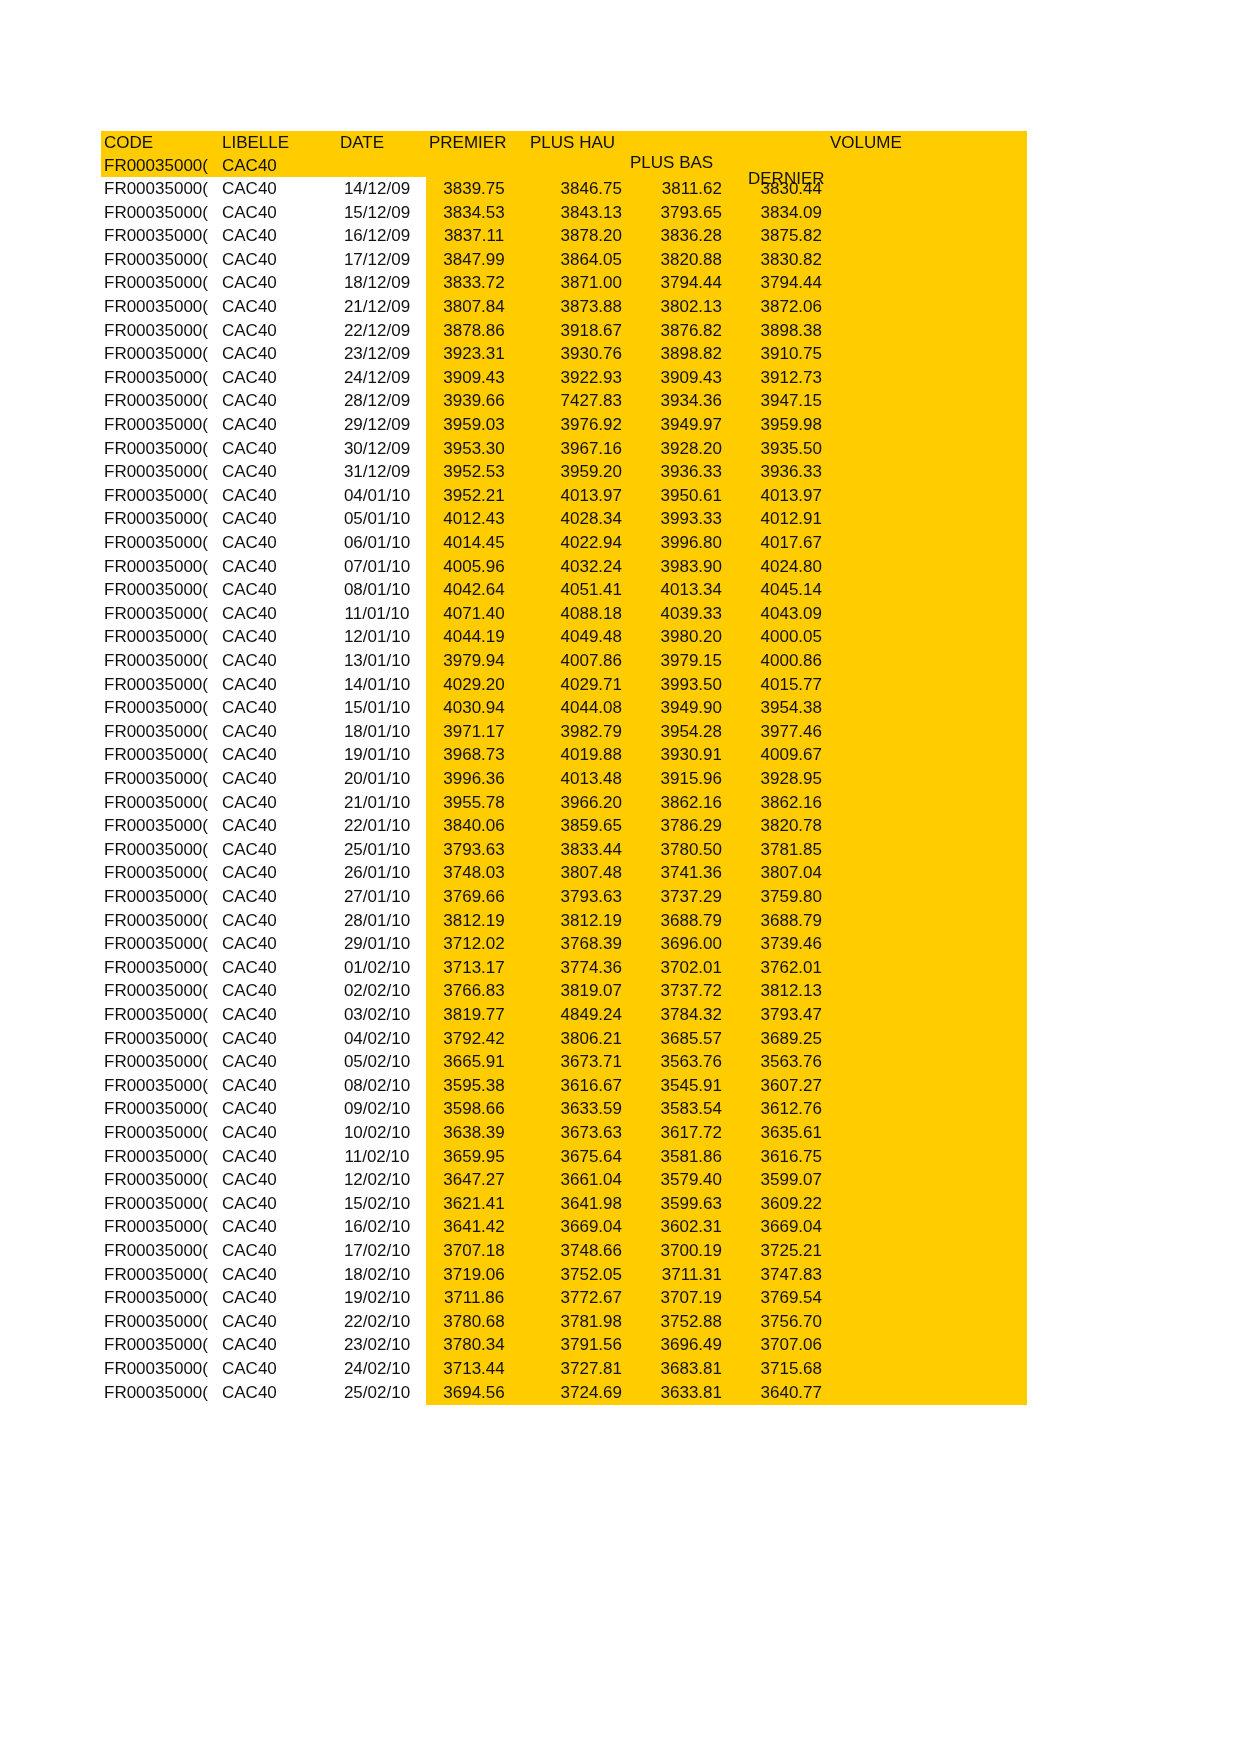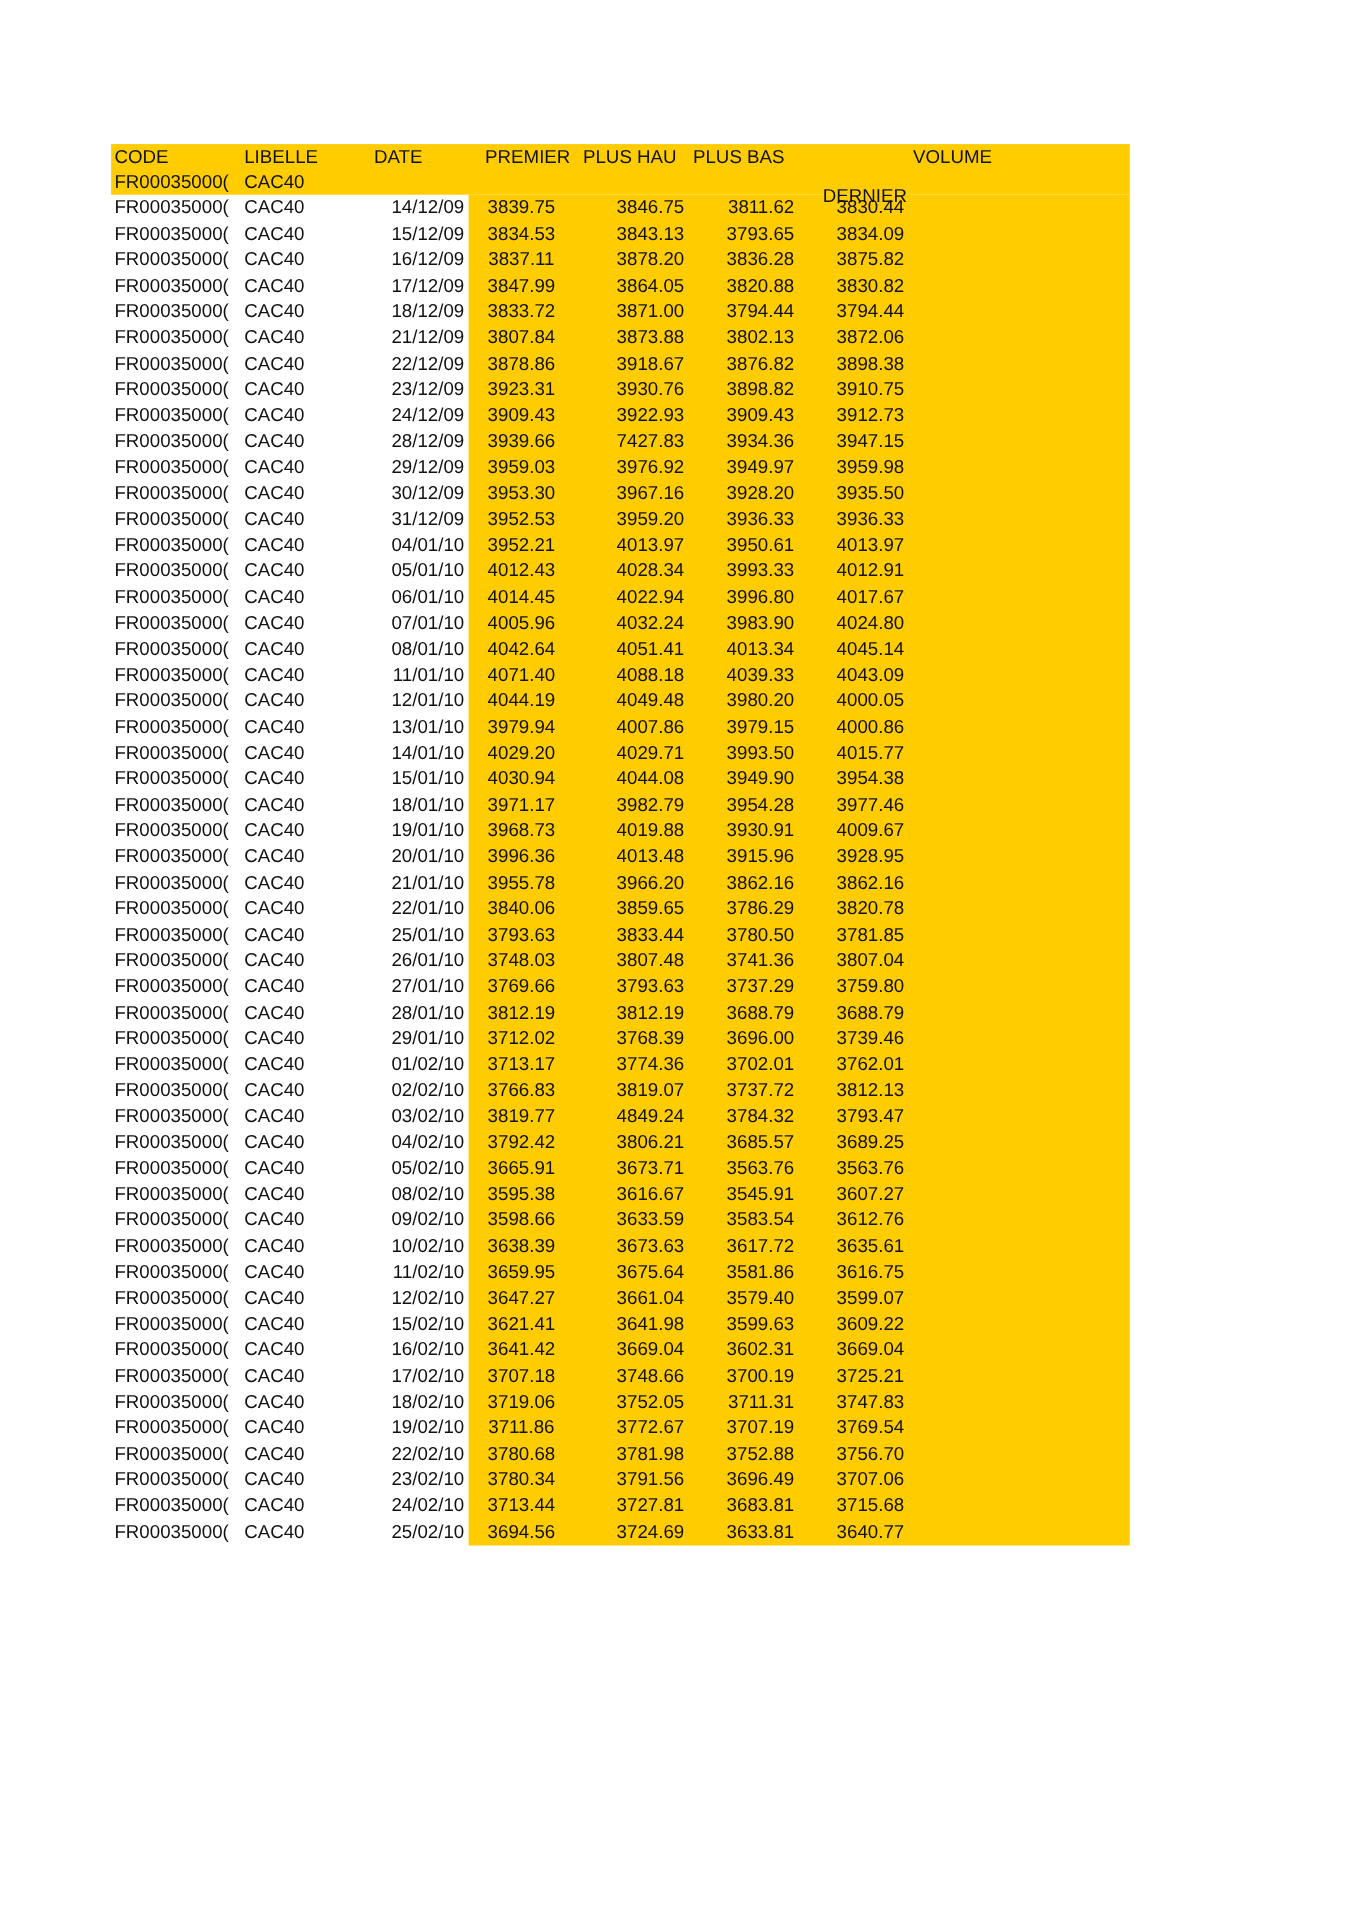--- a/index.html
+++ b/index.html
@@ -5,33 +5,33 @@
   html, body { margin:0; padding:0; background:#ffffff; }
   body { width:1241px; height:1754px; position:relative; overflow:hidden;
          font-family:"Liberation Sans", sans-serif; color:#111; }
   .sheet { position:absolute; left:101px; top:131px; width:926px; }
   .yellow-band { position:absolute; left:325px; top:46px; width:601px; background:#ffcc00; }
   .header-band { position:absolute; left:0; top:0; width:926px; height:46px; background:#ffcc00; }
   .row { position:absolute; left:0; width:926px; height:23.6px; font-size:17px; line-height:23.6px; white-space:nowrap; }
   .cell { position:absolute; top:0; overflow:hidden; }
   .c-code { left:3px; width:116px; }
   .c-lib { left:121px; width:110px; }
-  .c-date { left:231px; width:90px; text-align:right; }
+  .c-date { left:231px; width:90px; text-align:center; }
   .c-prem { left:325px; width:96px; text-align:center; }
   .c-hau { left:425px; width:96px; text-align:right; }
   .c-bas { left:525px; width:96px; text-align:right; }
   .c-der { left:625px; width:96px; text-align:right; }
   .c-vol { left:725px; width:100px; text-align:right; }
   .hdr .cell { text-align:left; }
   .hdr .h-code { left:3px; }
   .hdr .h-lib { left:121px; }
   .hdr .h-date { left:239px; }
-  .hdr .h-prem { left:328px;margin-left:12px; }
+  .hdr .h-prem { left:328px; }
   .hdr .h-hau { left:429px; }
-  .hdr .h-bas { left:529px; }
+  .hdr .h-bas { left:529px;margin-top:20px; }
   .hdr .h-der { left:647px;margin-top:36px; }
   .hdr .h-vol { left:729px; }
 </style>
 </head>
 <body>
 
 <div class="sheet">
   <div class="header-band" style="background: rgb(255, 204, 0);"></div>
   <div class="yellow-band" id="yband" style="height: 1228.2px; background: rgb(255, 204, 0);"></div>
 

